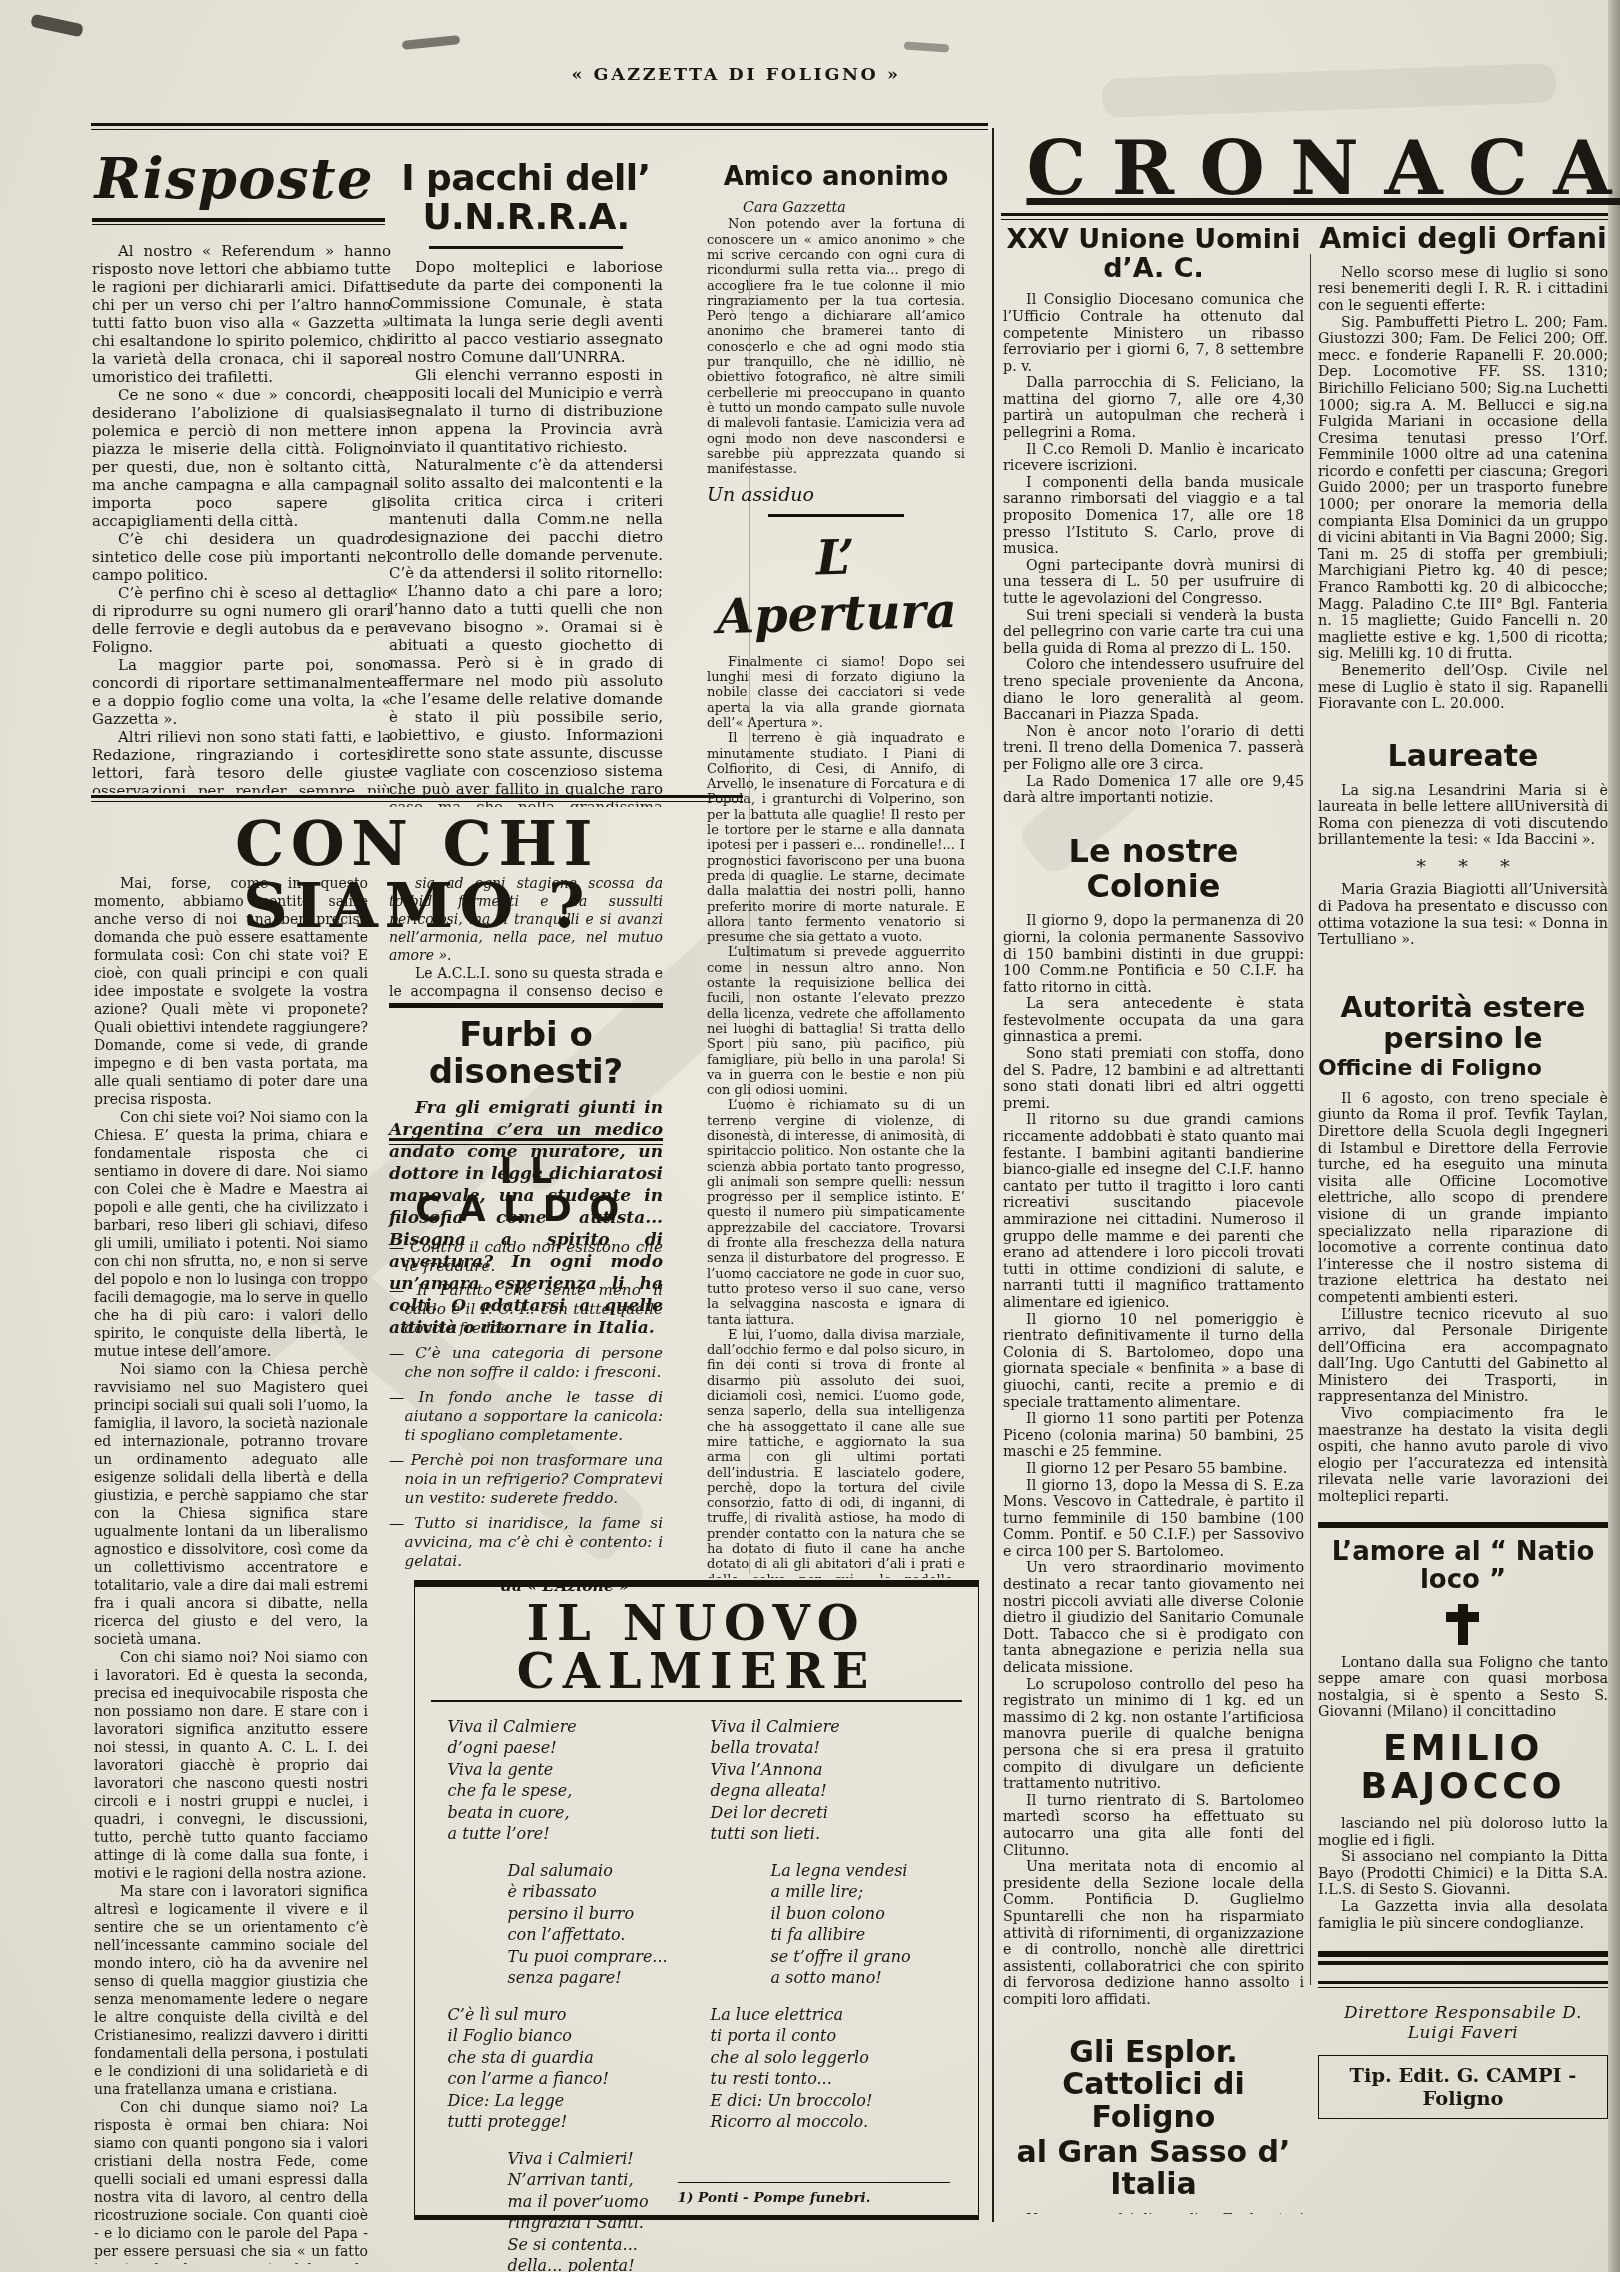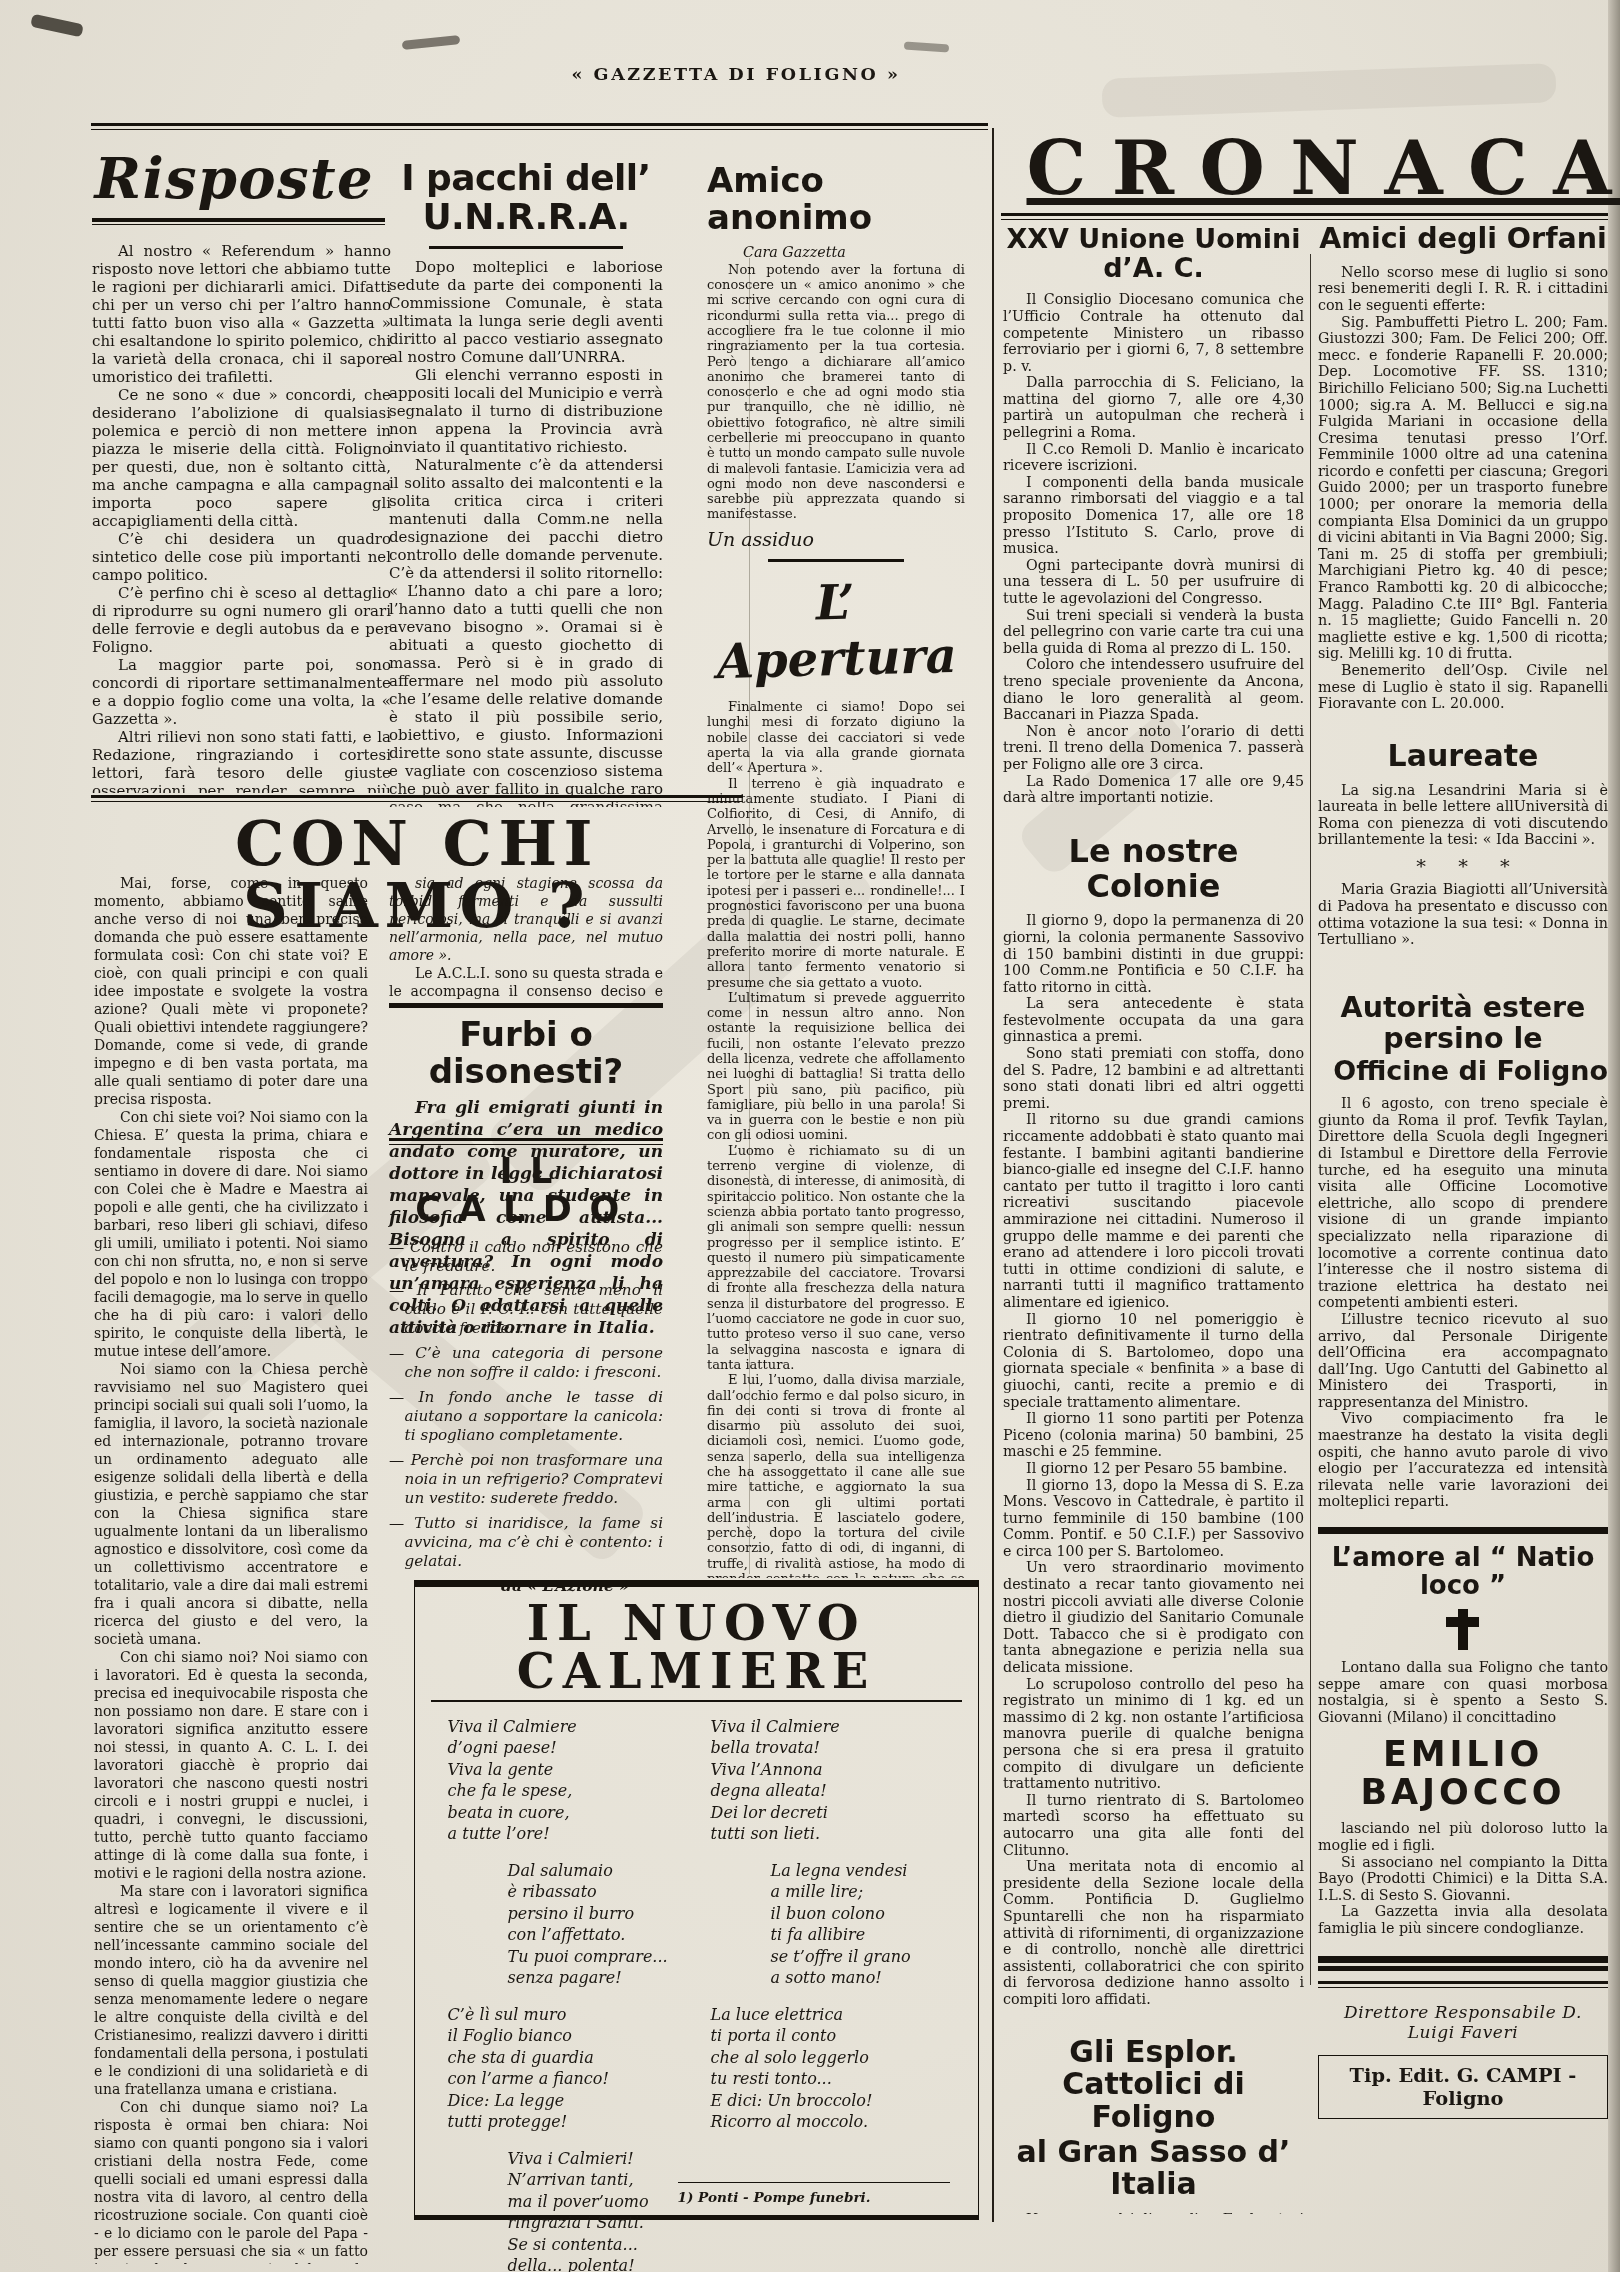--- a/index.html
+++ b/index.html
@@ -34,21 +34,21 @@
 
   #col1{position:absolute;left:92px;top:145px;width:299px;height:648px;overflow:hidden;}
   #col1 .script-title{font-size:56px;letter-spacing:1.3px;margin-left:2.6px;}
   .dblunder{width:293px;border-top:4.5px solid #16120c;border-bottom:1.9px solid #16120c;height:2.6px;margin:6.5px 0 17px;}
 
   #col2{position:absolute;left:389px;top:159px;width:274px;height:648px;overflow:hidden;}
   #col2 .sans-title{font-size:36px;text-align:center;letter-spacing:-0.6px;}
   #col2 .bt{margin-top:5.2px;}
 
   #col3{position:absolute;left:707px;top:162px;width:258px;height:1416px;overflow:hidden;}
-  #col3 .sans-title{font-size:34px;}
+  #col3 .sans-title{font-size:26px;text-align:center;}
   #col3 .bt{font-size:13px;line-height:15.3px;}
   #col3 .bt p{text-indent:21px;}
   .salutation{font-style:italic;font-size:14.3px;text-indent:36px;margin:9px 0 1.3px;}
   .sig-right{text-align:left;font-style:italic;font-size:19px;padding-right:22px;margin-top:6.5px;}
   #apertura-title{font-size:48px;text-align:center;margin:11.7px 0 13px;transform:rotate(-1.5deg);}
 
   #cronaca{position:absolute;left:1001px;top:130px;width:607px;text-align:center;text-decoration:underline;}
   #cronaca h1{margin:0;font-weight:bold;font-size:75px;line-height:1.02;letter-spacing:0.34em;text-indent:0.34em;}
   #cronaca .rule-double{margin-top:6.5px;}
 
@@ -231,21 +231,21 @@
       <div class="bt">
         <p>La sig.na Lesandrini Maria si è laureata in belle lettere allUniversità di Roma con pienezza di voti discutendo brillantemente la tesi: « Ida Baccini ».</p>
       </div>
       <div class="sep-stars">* * *</div>
       <div class="bt">
         <p>Maria Grazia Biagiotti all’Università di Padova ha presentato e discusso con ottima votazione la sua tesi: « Donna in Tertulliano ».</p>
       </div>
     </div>
     <div class="block-gap" style="margin-top:45px;">
       <h2 class="sans-title" style="font-size:28.5px;text-align:center;margin-bottom:1.3px;">Autorità estere persino le</h2>
-      <h2 class="sans-title" style="font-size:27px;text-align:right;margin:0 0 10.4px;">Officine di Foligno</h2>
+      <h2 class="sans-title" style="font-size:22px;text-align:left;margin:0 0 10.4px;">Officine di Foligno</h2>
       <div class="bt">
           <p>Il 6 agosto, con treno speciale è giunto da Roma il prof. Tevfik Taylan, Direttore della Scuola degli Ingegneri di Istambul e Direttore della Ferrovie turche, ed ha eseguito una minuta visita alle Officine Locomotive elettriche, allo scopo di prendere visione di un grande impianto specializzato nella riparazione di locomotive a corrente continua dato l’interesse che il nostro sistema di trazione elettrica ha destato nei competenti ambienti esteri.</p>
           <p>L’illustre tecnico ricevuto al suo arrivo, dal Personale Dirigente dell’Officina era accompagnato dall’Ing. Ugo Cantutti del Gabinetto al Ministero dei Trasporti, in rappresentanza del Ministro.</p>
           <p>Vivo compiacimento fra le maestranze ha destato la visita degli ospiti, che hanno avuto parole di vivo elogio per l’accuratezza ed intensità rilevata nelle varie lavorazioni dei molteplici reparti.</p>
         </div>
     </div>
     <div>
       <div class="bar-big"></div>
       <h2 class="sans-title" style="font-size:26px;text-align:center;margin-top:9px;">L’amore al “ Natio loco ”</h2>
       <div class="cross"></div>

